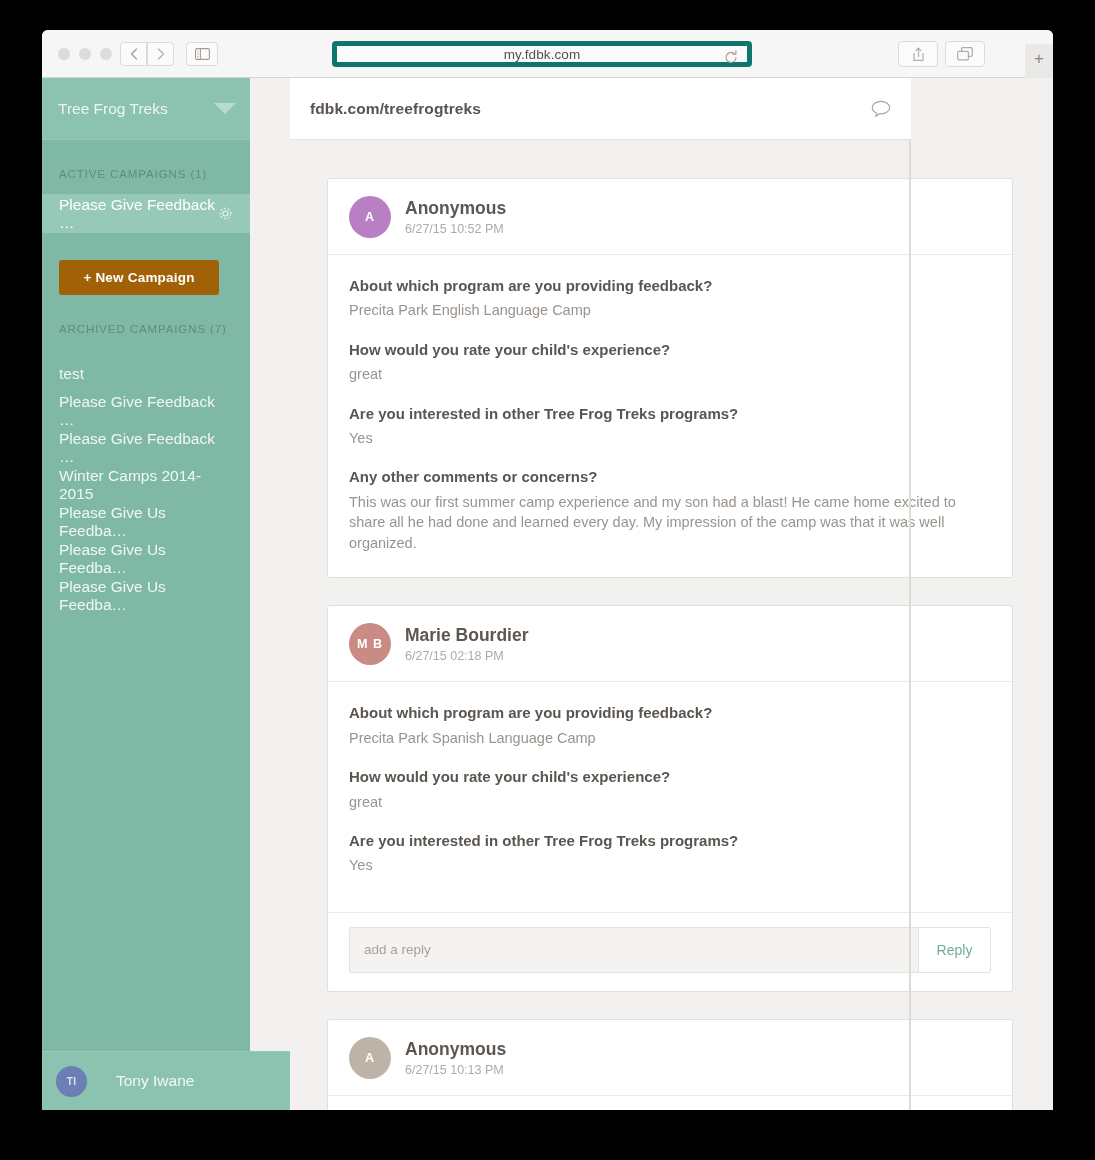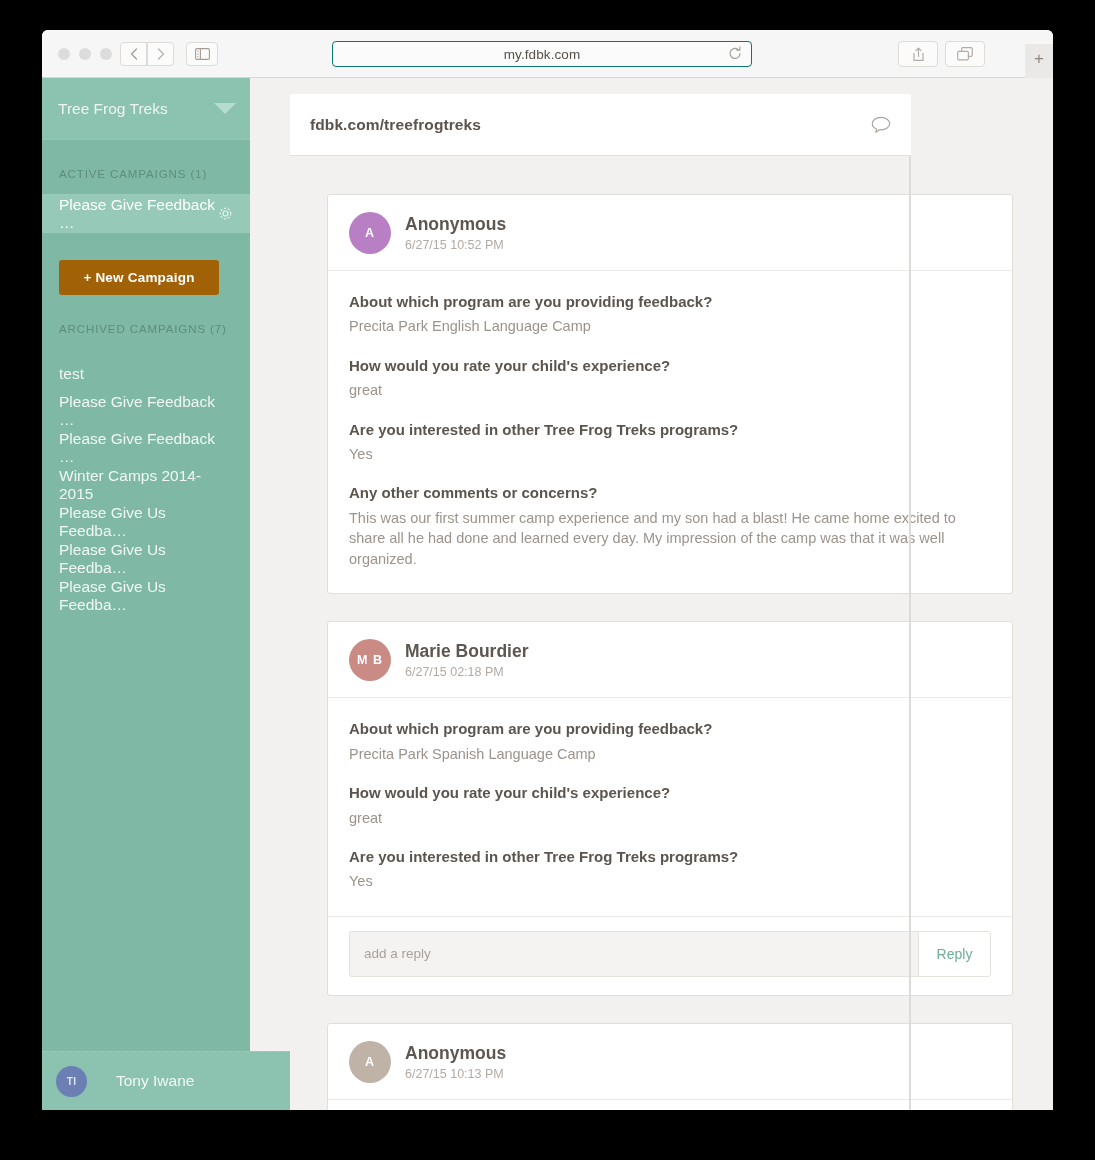--- a/index.html
+++ b/index.html
@@ -46,21 +46,21 @@
     display: flex; align-items: center; justify-content: center;
   }
   .navbtn.back { left: 78px; border-radius: 4px 0 0 4px; }
   .navbtn.fwd  { left: 105px; border-radius: 0 4px 4px 0; }
   .navbtn.sidebar { left: 144px; width: 32px; border-radius: 4px; }
 
   #urlbar {
     position: absolute; left: 290px; top: 11px;
     width: 420px; height: 26px;
     background: #fbfbfb;
-    border: 1px solid #0f766e;
+    border: 5px solid #0f766e;
     border-radius: 4px;
     display: flex; align-items: center; justify-content: center;
   }
   #urlbar .urltext {
     font-size: 13.5px; color: #55504c;
     letter-spacing: .1px;
   }
   #reload {
     position: absolute; right: 9px; top: 4px;
     color: #a59d96; font-size: 15px; line-height: 18px;
@@ -172,21 +172,21 @@
     color: #dfe5f2; font-size: 10px; font-weight: bold;
     letter-spacing: .3px;
   }
   #user-name {
     margin-left: 29px;
     color: #f2f8f5; font-size: 15.5px;
   }
 
   
   #main {
-    position: absolute; left: 248px; top: 16px;
+    position: absolute; left: 248px; top: 0;
     width: 621px; height: 1032px;
   }
   #main-header {
     height: 62px; background: #ffffff;
     border-bottom: 1px solid #e3e1de;
     display: flex; align-items: center;
     padding: 0 20px 0 20px;
   }
   #page-url {
     flex: 1; color: #5b534e;
@@ -233,20 +233,21 @@
     line-height: 1.35; margin-bottom: 4px;
   }
   .a {
     color: #9b938d; font-size: 14.5px; line-height: 1.42;
   }
 
   .reply-row {
     display: flex; align-items: stretch;
     border-top: 1px solid #eceae8;
     padding: 14px 21px 18px 21px;
+    margin-top: 12px;
   }
   .reply-input {
     flex: 1; height: 46px;
     background: #f4f3f1;
     border: 1px solid #e4e2df;
     border-right: none;
     border-radius: 3px 0 0 3px;
     display: flex; align-items: center;
     padding-left: 14px;
     color: #a9a19b; font-size: 13.5px;

